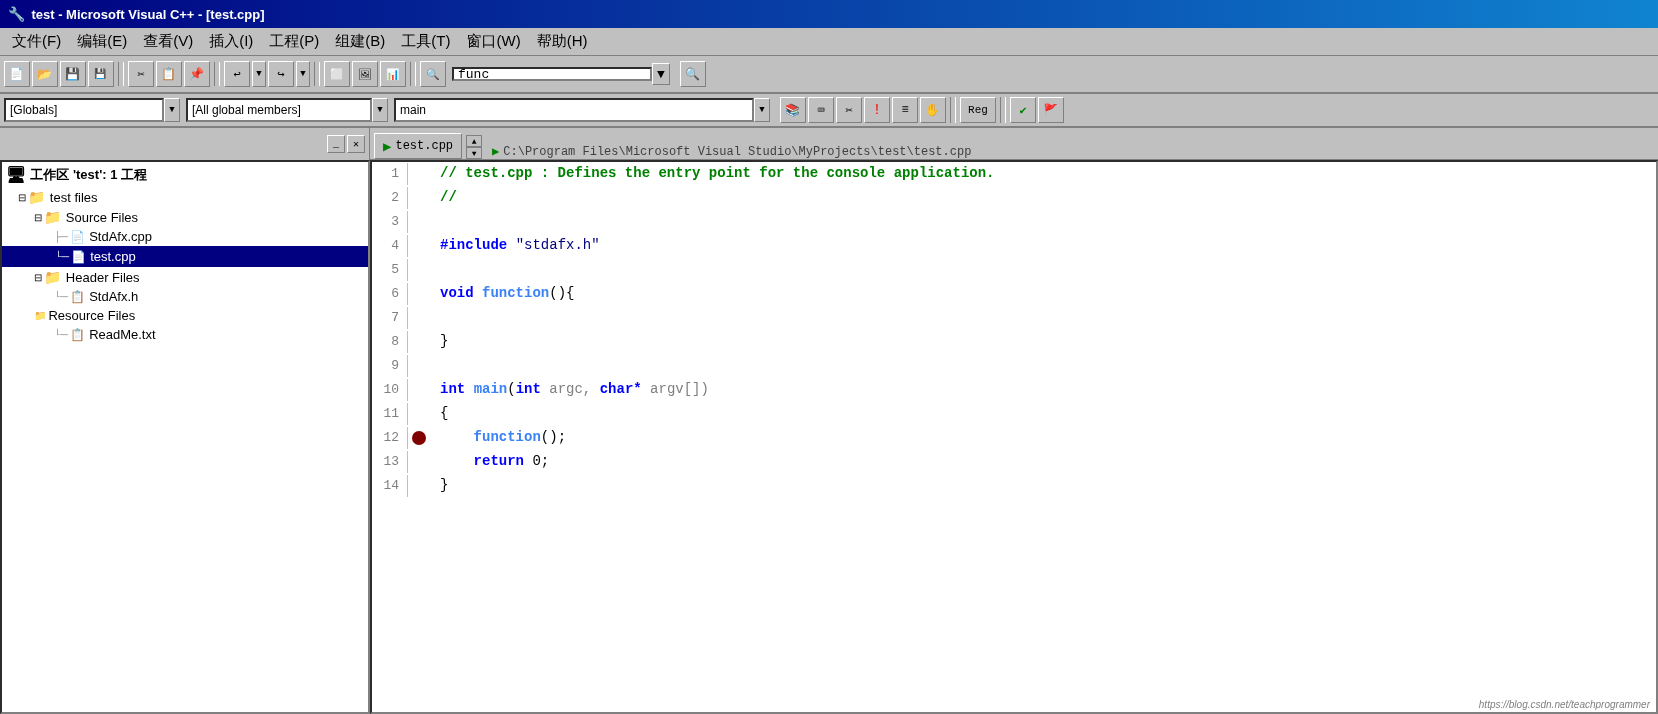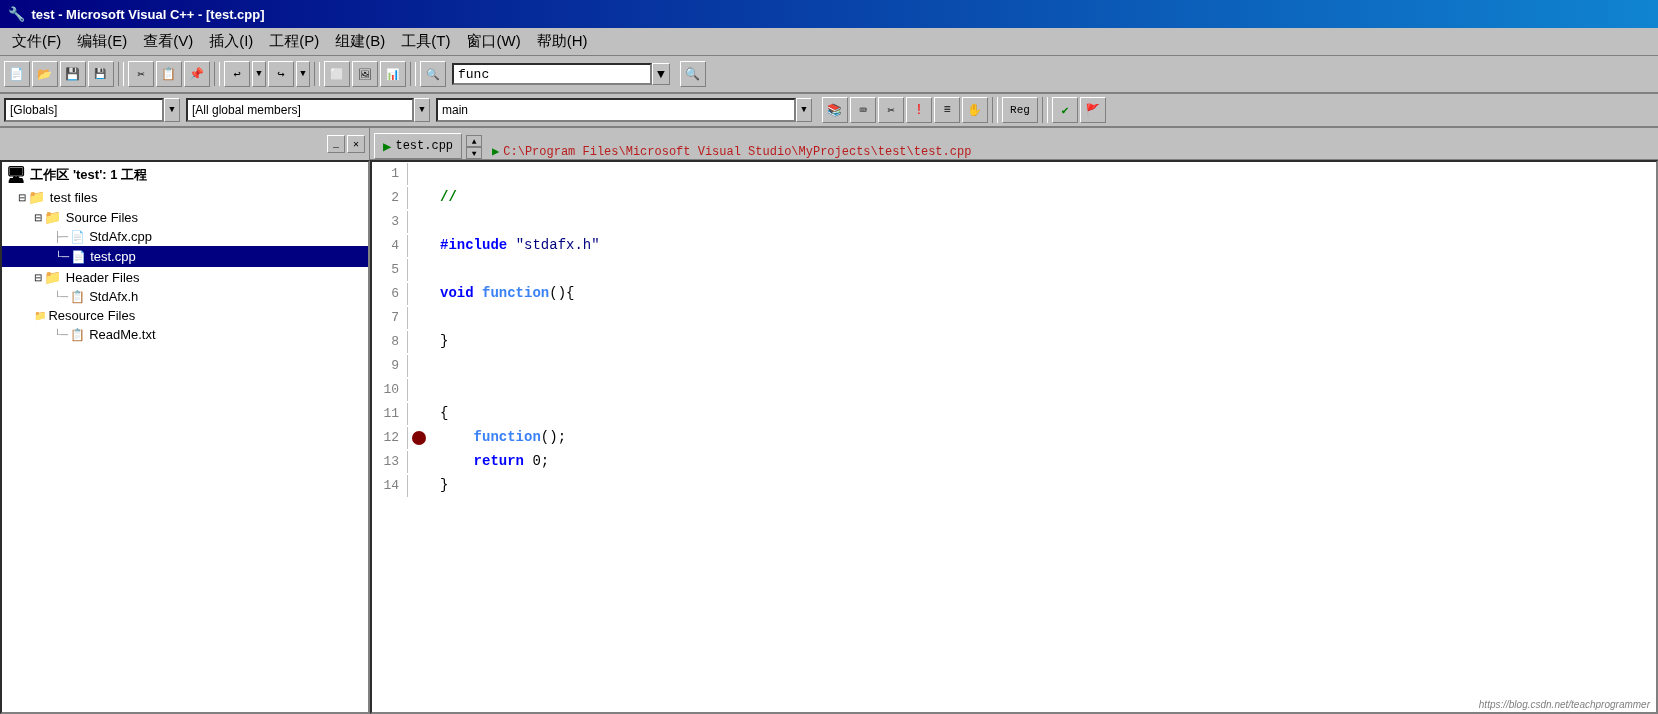--- a/index.html
+++ b/index.html
@@ -69,21 +69,21 @@
       font-size: 12px;
     }
     .tb-separator {
       width: 6px;
       border-left: 1px solid #808080;
       border-right: 1px solid #ffffff;
       height: 24px;
       margin: 0 2px;
     }
     .tb-dropdown {
-      height: 22px;
+      height: 14px;
       background: white;
       border: 2px inset #808080;
       display: flex;
       align-items: center;
       padding: 0 4px;
       font-family: 'Courier New', monospace;
       font-size: 13px;
     }
     .tb-dropdown-btn {
       width: 18px;
@@ -336,21 +336,21 @@
 <div id="nav-bar">
 
   <div style="display:flex;align-items:center;">
     <div class="nav-dropdown" style="width:160px;">
       <span>[Globals]</span>
     </div>
     <div class="nav-dropdown-btn">▼</div>
   </div>
 
   <div style="display:flex;align-items:center;margin-left:4px;">
-    <div class="nav-dropdown" style="width:228px;">
+    <div class="nav-dropdown" style="width:186px;">
       <span>[All global members]</span>
     </div>
     <div class="nav-dropdown-btn">▼</div>
   </div>
 
   <div style="display:flex;align-items:center;margin-left:4px;">
     <div class="nav-dropdown" style="width:360px;">
       <span>main</span>
     </div>
     <div class="nav-dropdown-btn">▼</div>
@@ -383,21 +383,21 @@
       <span style="color:#008000;font-size:14px;">▶</span>
       <span>test.cpp</span>
     </div>
     <div style="display:flex;flex-direction:column;margin-left:2px;">
       <div class="file-spin-btn">▲</div>
       <div class="file-spin-btn">▼</div>
     </div>
 
     <div class="file-path">
       <span style="color:#008000;font-size:12px;">▶</span>
-      <span style="font-size:12px;color:#b91c1c;">C:\Program Files\Microsoft Visual Studio\MyProjects\test\test.cpp</span>
+      <span style="font-size:12px;color:#404040;">C:\Program Files\Microsoft Visual Studio\MyProjects\test\test.cpp</span>
     </div>
   </div>
 </div>
 
 <div id="main-content" style="display:flex;height:calc(714px - 28px - 28px - 38px - 34px - 32px);">
 
   <div id="sidebar" style="width:370px;background:white;border:2px inset #808080;overflow:auto;font-family:Arial,sans-serif;font-size:13px;flex-shrink:0;">
 
     <div class="tree-item" style="padding:3px 4px;font-weight:bold;">
       <span style="margin-right:4px;font-size:16px;">🖥</span>
@@ -450,20 +450,21 @@
       <span style="margin-right:4px;font-size:12px;">📋</span>
       <span>ReadMe.txt</span>
     </div>
   </div>
 
   <div id="editor-area" style="flex:1;background:white;border:2px inset #808080;overflow:auto;font-family:'Courier New',monospace;font-size:14px;line-height:1.65;">
 
     <div class="code-line">
       <span class="line-num">1</span>
       <span class="no-breakpoint"></span>
+      <span class="line-content comment">// test.cpp : Defines the entry point for the console application.</span>
     </div>
 
     <div class="code-line">
       <span class="line-num">2</span>
       <span class="no-breakpoint"></span>
       <span class="line-content comment">//</span>
     </div>
 
     <div class="code-line">
       <span class="line-num">3</span>
@@ -503,20 +504,21 @@
 
     <div class="code-line">
       <span class="line-num">9</span>
       <span class="no-breakpoint"></span>
       <span class="line-content"></span>
     </div>
 
     <div class="code-line">
       <span class="line-num">10</span>
       <span class="no-breakpoint"></span>
+      <span class="line-content"><span class="kw-blue">int</span> <span class="kw-dark-blue">main</span>(<span class="kw-blue">int</span> <span class="code-gray">argc, </span><span class="kw-blue">char*</span><span class="code-gray"> argv[])</span></span>
     </div>
 
     <div class="code-line">
       <span class="line-num">11</span>
       <span class="no-breakpoint"></span>
       <span class="line-content code-black">{</span>
     </div>
 
     <div class="code-line">
       <span class="line-num">12</span>

